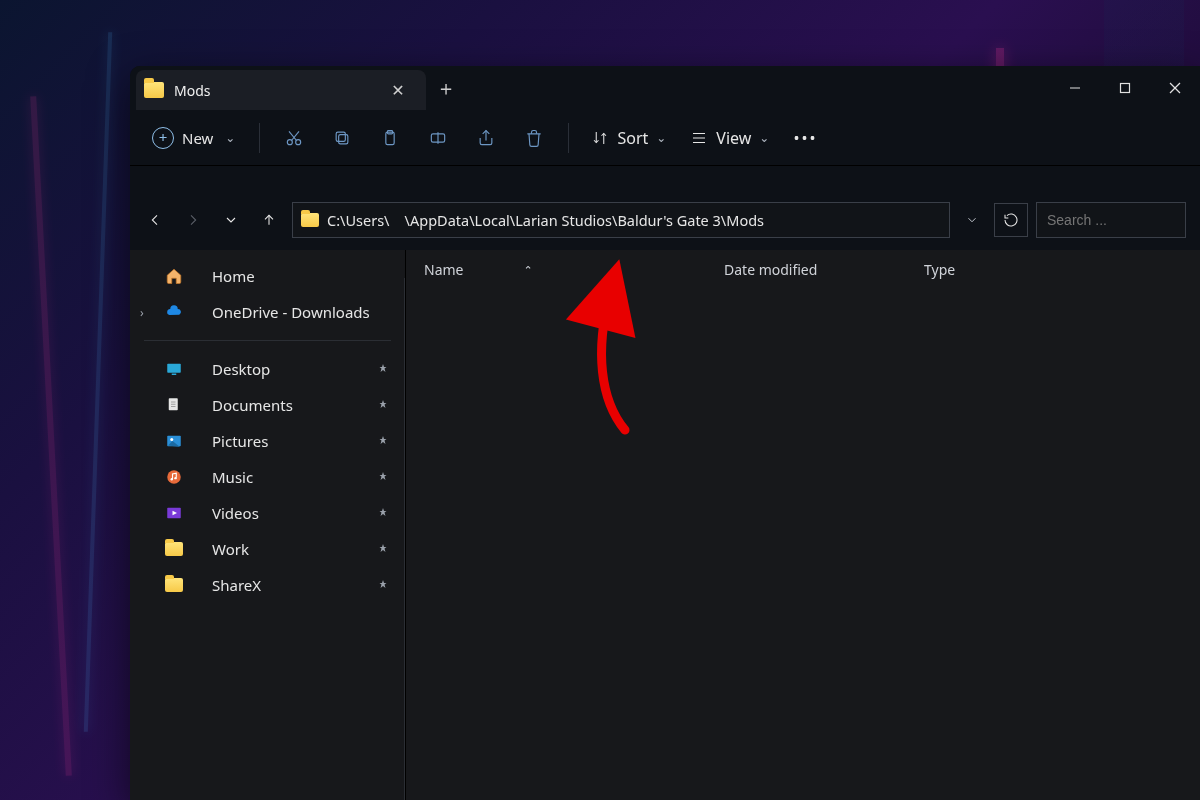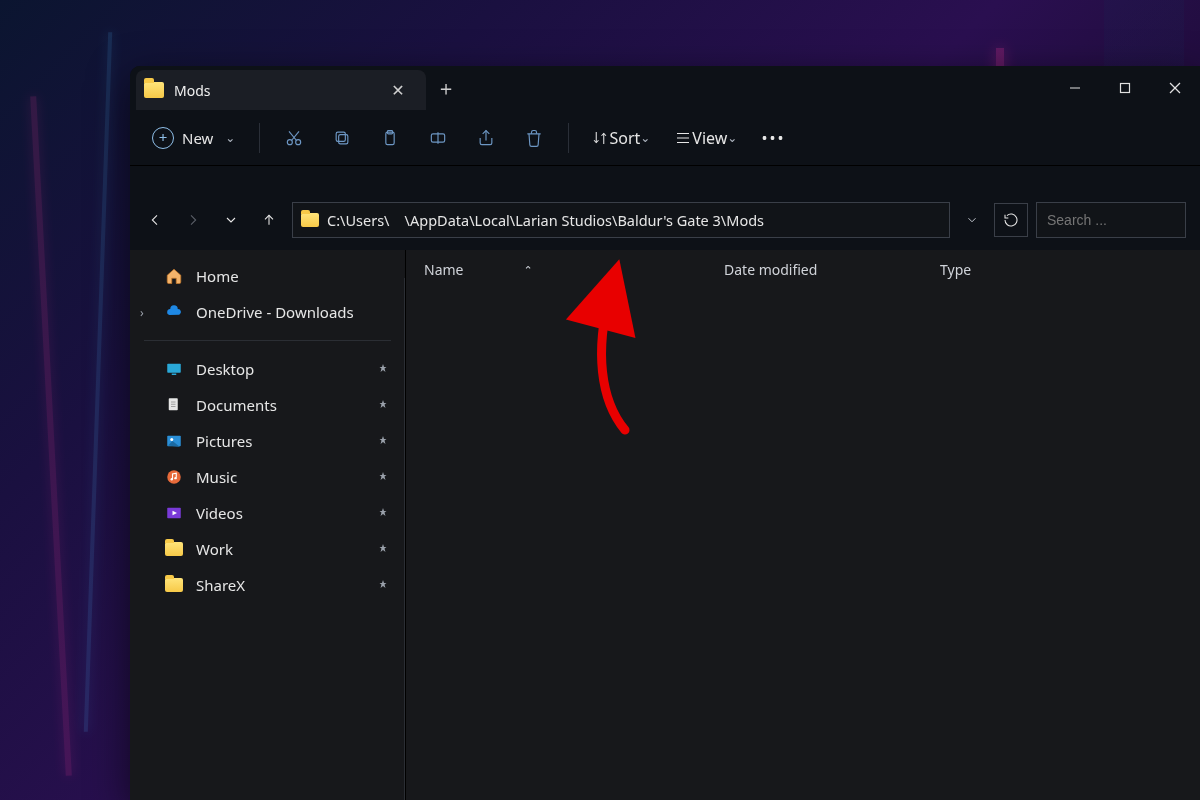--- a/index.html
+++ b/index.html
@@ -71,21 +71,21 @@
     color:#8fbfe8; cursor:pointer;
   }
   .newbtn .plus-ring { width:22px; height:22px; border:1.6px solid #8fbfe8; border-radius:50%; display:flex; align-items:center; justify-content:center; font-size:15px; line-height:1; }
   .newbtn .txt { color:#e6e6e6; font-size:15px; }
   .newbtn .chev { font-size:12px; color:#aeb5bf; margin-left:4px; }
   .ticon {
     width:44px; height:40px; display:flex; align-items:center; justify-content:center;
     color:#6d97c4; cursor:pointer; border-radius:6px;
   }
   .ticon svg { width:20px; height:20px; stroke:#6d97c4; stroke-width:1.4; fill:none; }
-  .tbtn { display:flex; align-items:center; padding:6px 10px; color:#e6e6e6; cursor:pointer; border-radius:6px; }
+  .tbtn { display:flex; align-items:center; gap:8px; padding:6px 10px; color:#e6e6e6; cursor:pointer; border-radius:6px; }
   .tbtn svg { width:18px; height:18px; stroke:#e6e6e6; stroke-width:1.4; fill:none; }
   .tbtn .chev { font-size:12px; color:#aeb5bf; }
   .more { width:44px; display:flex; align-items:center; justify-content:center; color:#e6e6e6; letter-spacing:2px; cursor:pointer; }
 
   
   .navrow {
     height: 60px;
     display:flex; align-items:center;
     padding: 10px 14px 10px 10px;
     gap: 8px;
@@ -122,42 +122,42 @@
     width: 276px; background:#17181b;
     padding: 8px 0 0 0;
     border-right: 1px solid #000;
     display:flex; flex-direction:column;
     position: relative;
   }
   .sidebar::after { 
     content:""; position:absolute; right:0; top:28px; bottom:0; width:1px; background:#2b2e34;
   }
   .navitem {
-    display:flex; align-items:center; gap:12px;
+    display:flex; align-items:center; gap:28px;
     padding: 8px 16px 8px 34px;
     color:#e6e6e6; font-size:15px; cursor:pointer;
     position: relative;
   }
   .navitem .exp { position:absolute; left:10px; color:#9aa0aa; font-size:12px; }
   .navitem .pin { margin-left:auto; color:#9aa0aa; }
   .navitem .pin svg { width:12px; height:12px; fill:#9aa0aa; }
   .sdiv { height:1px; background:#2b2e34; margin:10px 14px; }
   .ic { width:20px; height:20px; display:flex; align-items:center; justify-content:center; }
   .ic svg { width:18px; height:18px; }
 
   .content { flex:1; background:#17181b; display:flex; flex-direction:column; }
   .colhdr {
     display:flex; align-items:center; height:40px;
     padding: 0 18px; color:#d0d3d9; font-size:14px;
     border-bottom: 1px solid rgba(0,0,0,0);
   }
   .colhdr .c-name { width: 300px; display:flex; align-items:center; gap:60px; }
   .colhdr .sortc { color:#cfd3da; font-size:11px; }
   .colhdr .c-date { width: 200px; }
-  .colhdr .c-type { width: 120px; margin-left: 16px; }
+  .colhdr .c-type { width: 120px; }
   .emptymsg { text-align:center; color:#dcdfe5; font-size:15px; margin-top: 26px; }
 
   
   .annot { position:absolute; pointer-events:none; }
   .annot svg { overflow:visible; }
 
   
   .folder-y { width:18px; height:14px; background:linear-gradient(#ffe47a,#f7c948); border-radius:2px; position:relative; }
   .folder-y::before { content:""; position:absolute; left:0; top:-3px; width:9px; height:4px; background:#f7c948; border-radius:2px 2px 0 0; }
 </style>

